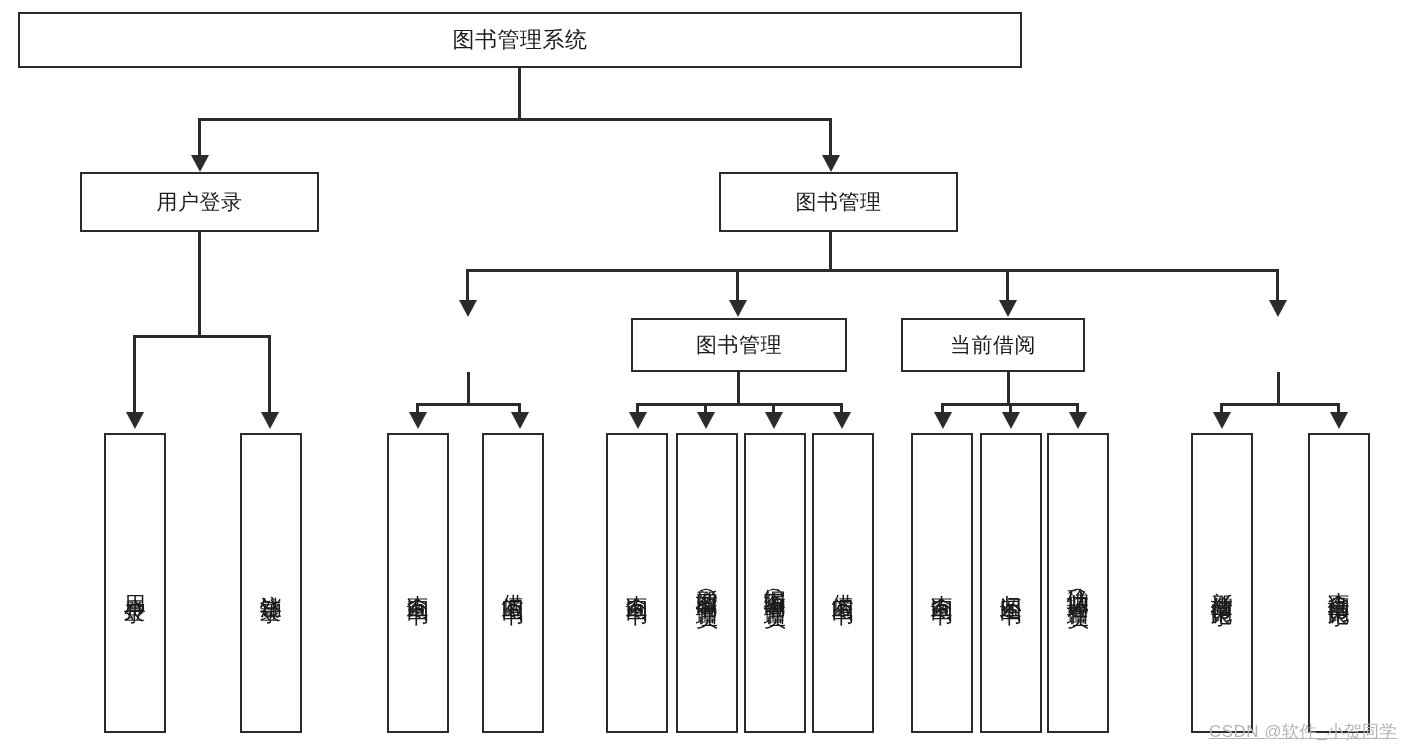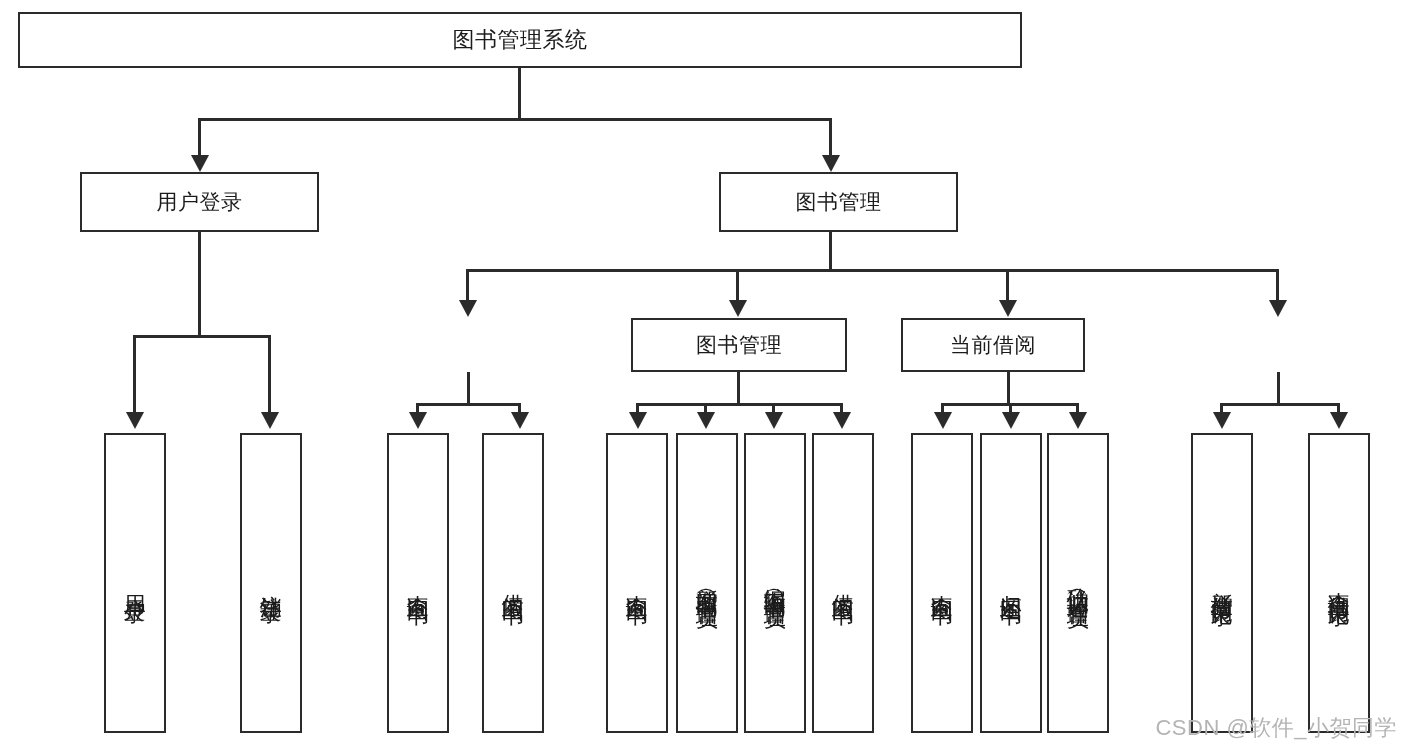--- a/index.html
+++ b/index.html
@@ -67,25 +67,26 @@
     width:0;height:0;
     border-left:9px solid transparent;
     border-right:9px solid transparent;
     border-top:17px solid #2b2b2b;
   }
   
   #watermark{
     position:absolute;
     right:8px;
     bottom:4px;
-    font-size:22px;
+    font-size:17px;
     color:#b4b4b4;
     white-space:nowrap;
     letter-spacing:0.5px;
     pointer-events:none;
+    text-decoration:underline;
   }
 </style>
 </head>
 <body>
 
 <div id="canvas">
 
   <div class="node horiz root" style="left:18px;top:12px;width:1004px;height:56px;">
     <span>图书管理系统</span>
   </div>

